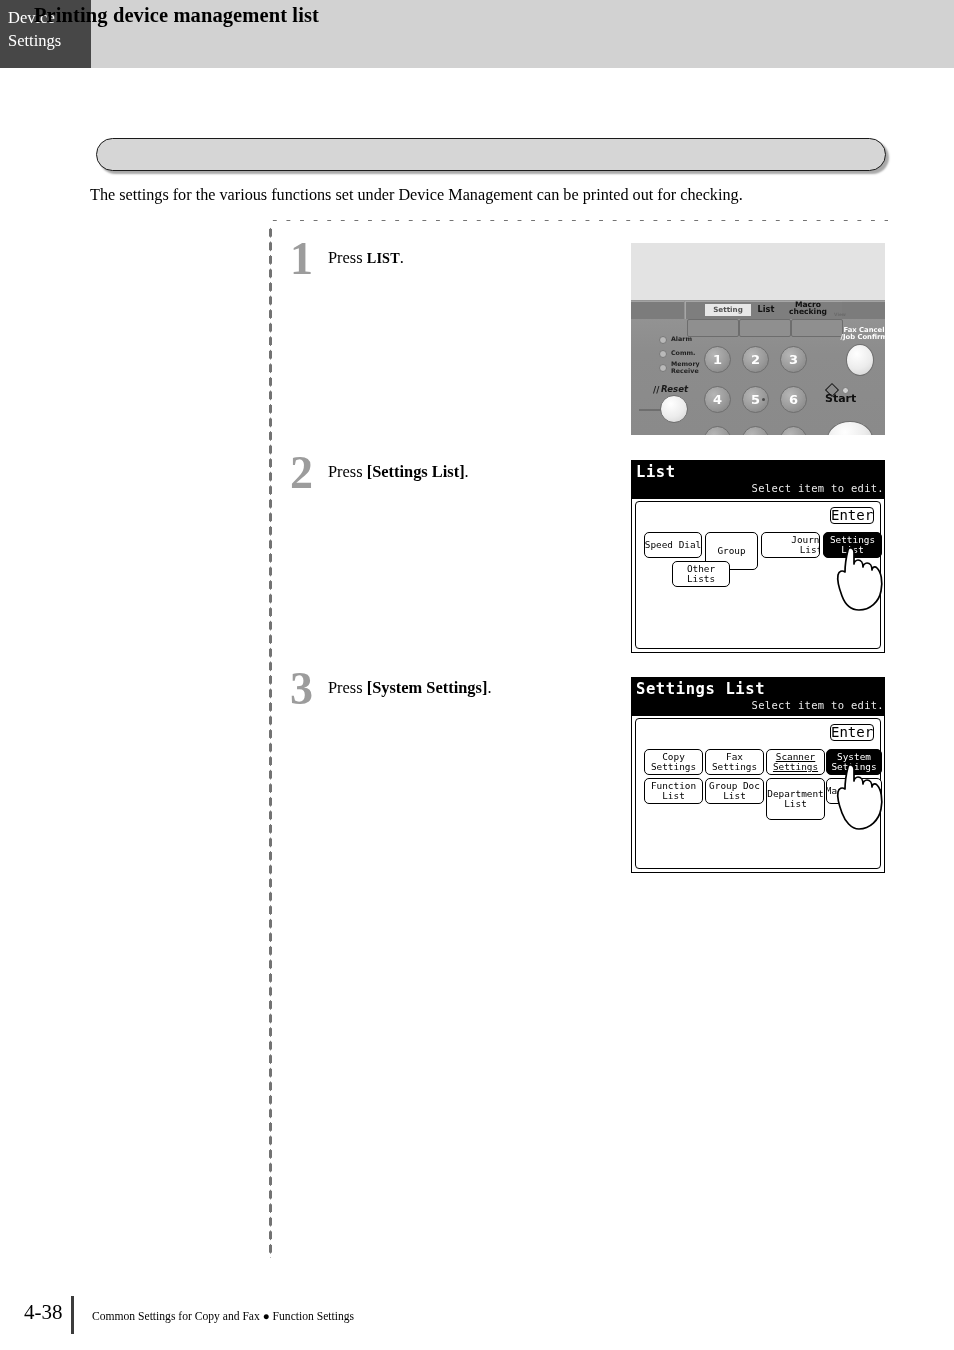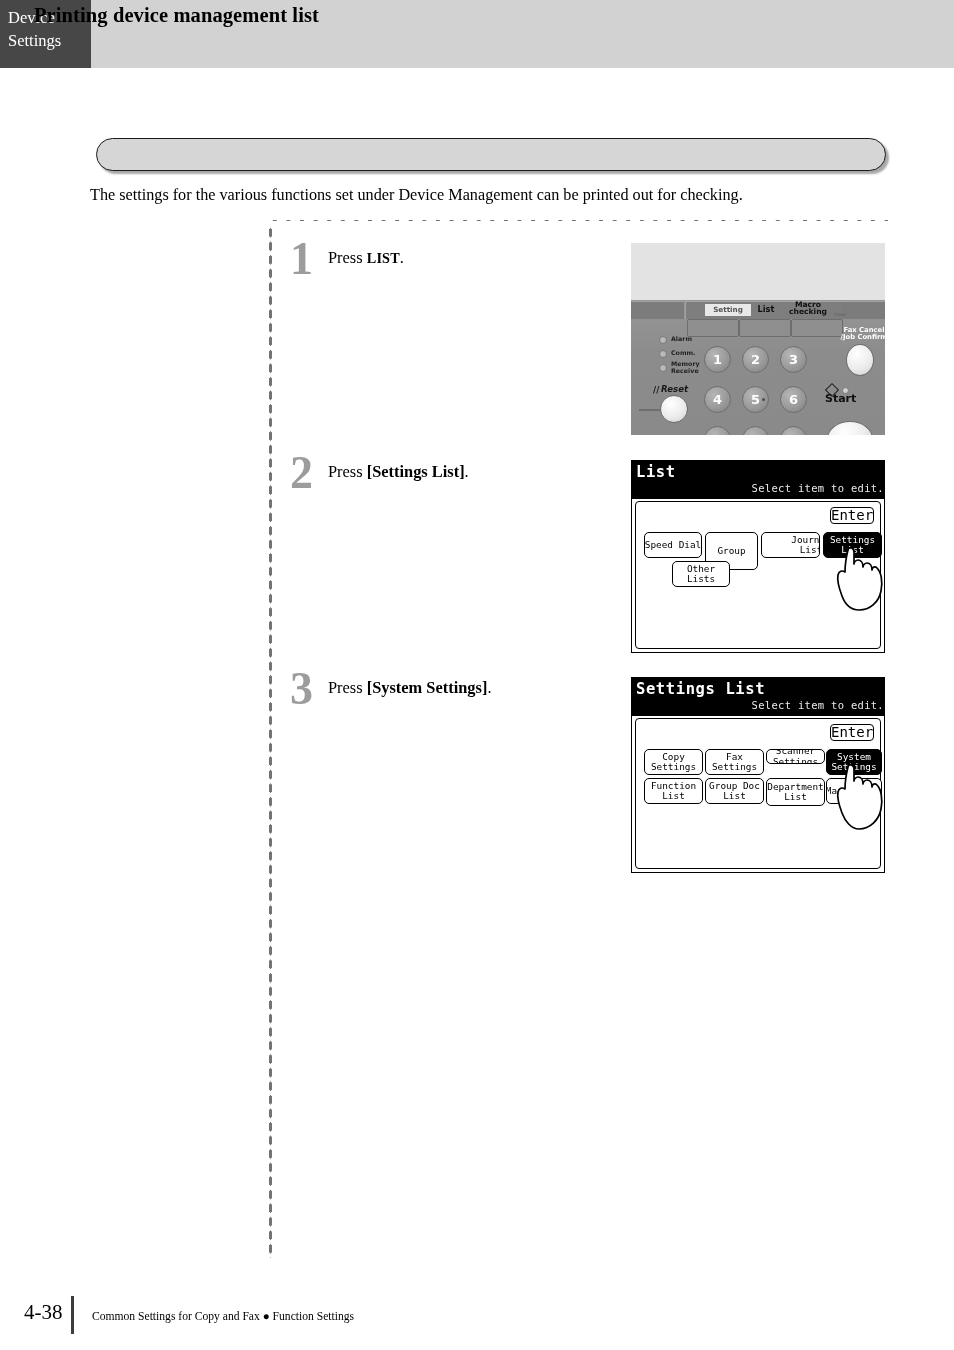--- a/index.html
+++ b/index.html
@@ -314,38 +314,38 @@
     <div class="ent-btn">Enter</div>
 
     <div class="sbtn" style="left:8px;top:30px;width:59px;height:26px;">
       <span>Copy</span>
       <span>Settings</span>
     </div>
     <div class="sbtn" style="left:69px;top:30px;width:59px;height:26px;">
       <span>Fax</span>
       <span>Settings</span>
     </div>
-    <div class="sbtn" style="left:130px;top:30px;width:59px;height:15px;">
+    <div class="sbtn" style="left:130px;top:30px;width:59px;height:26px;text-decoration:underline;">
       <span>Scanner</span>
       <span>Settings</span>
     </div>
     <div class="sbtn sel" style="left:190px;top:30px;width:56px;height:26px;">
       <span>System</span>
       <span>Settings</span>
     </div>
 
     <div class="sbtn" style="left:8px;top:59px;width:59px;height:26px;">
       <span>Function</span>
       <span>List</span>
     </div>
     <div class="sbtn" style="left:69px;top:59px;width:59px;height:26px;">
       <span>Group Doc</span>
       <span>List</span>
     </div>
-    <div class="sbtn" style="left:130px;top:59px;width:59px;height:28px;align-items:center;">
+    <div class="sbtn" style="left:130px;top:59px;width:59px;height:42px;align-items:center;">
       <span>Department</span>
       <span>List</span>
     </div>
     <div class="sbtn" style="left:190px;top:59px;width:56px;height:26px;">
       <span>Macro List</span>
     </div>
 
     <svg class="hand" width="60" height="70" style="left:196px;top:42px;" viewBox="0 0 60 70">
       <path d="M16 6 C14 14 13 22 13 28 C10 26 7 27 6 31 C5 36 7 44 10 52 C13 60 19 68 27 68 C38 68 47 59 49 48 C51 38 49 28 45 24 C43 22 40 23 40 26 C40 22 38 19 35 19 C33 19 31 21 31 23 C31 19 29 16 26 16 C24 16 22 18 22 20 L22 8 C22 4 17 2 16 6 Z" fill="#ffffff" stroke="#000000" stroke-width="1.7" stroke-linejoin="round"></path>
     </svg>

